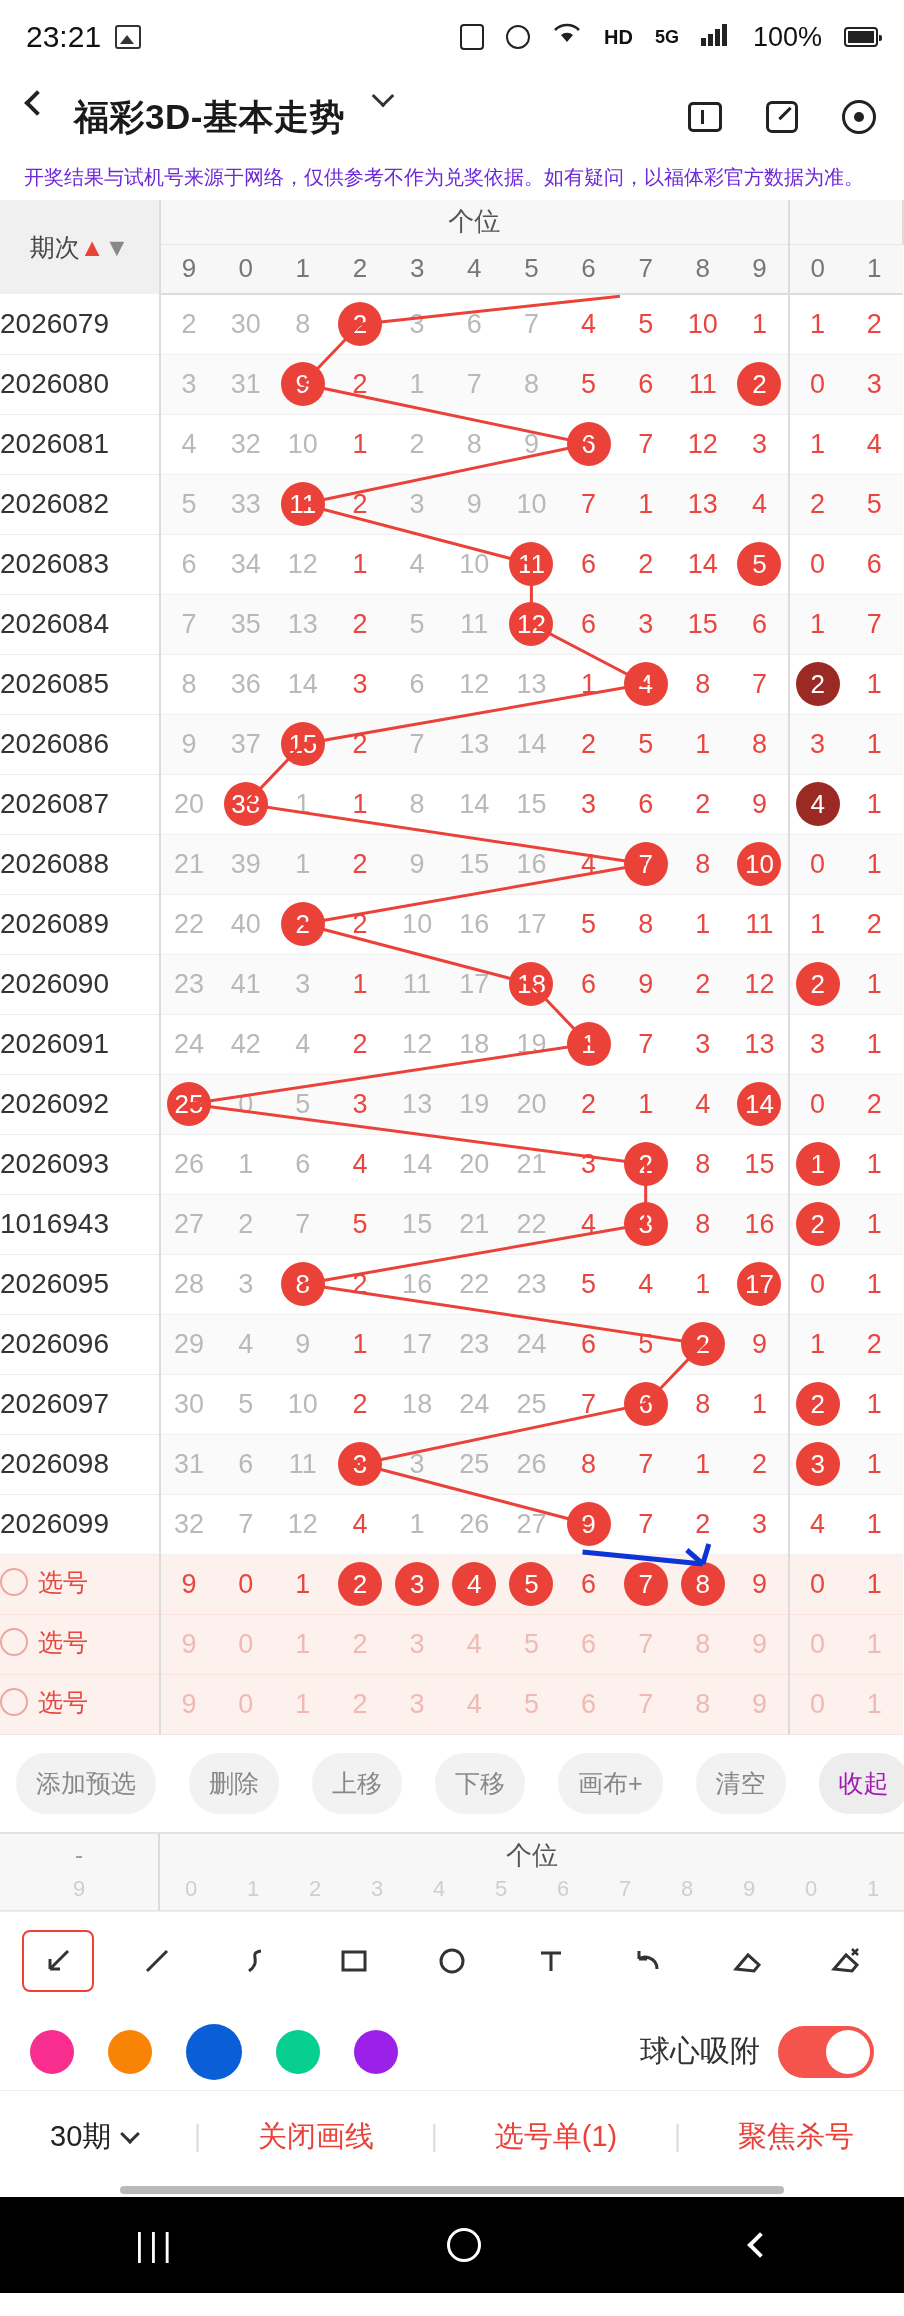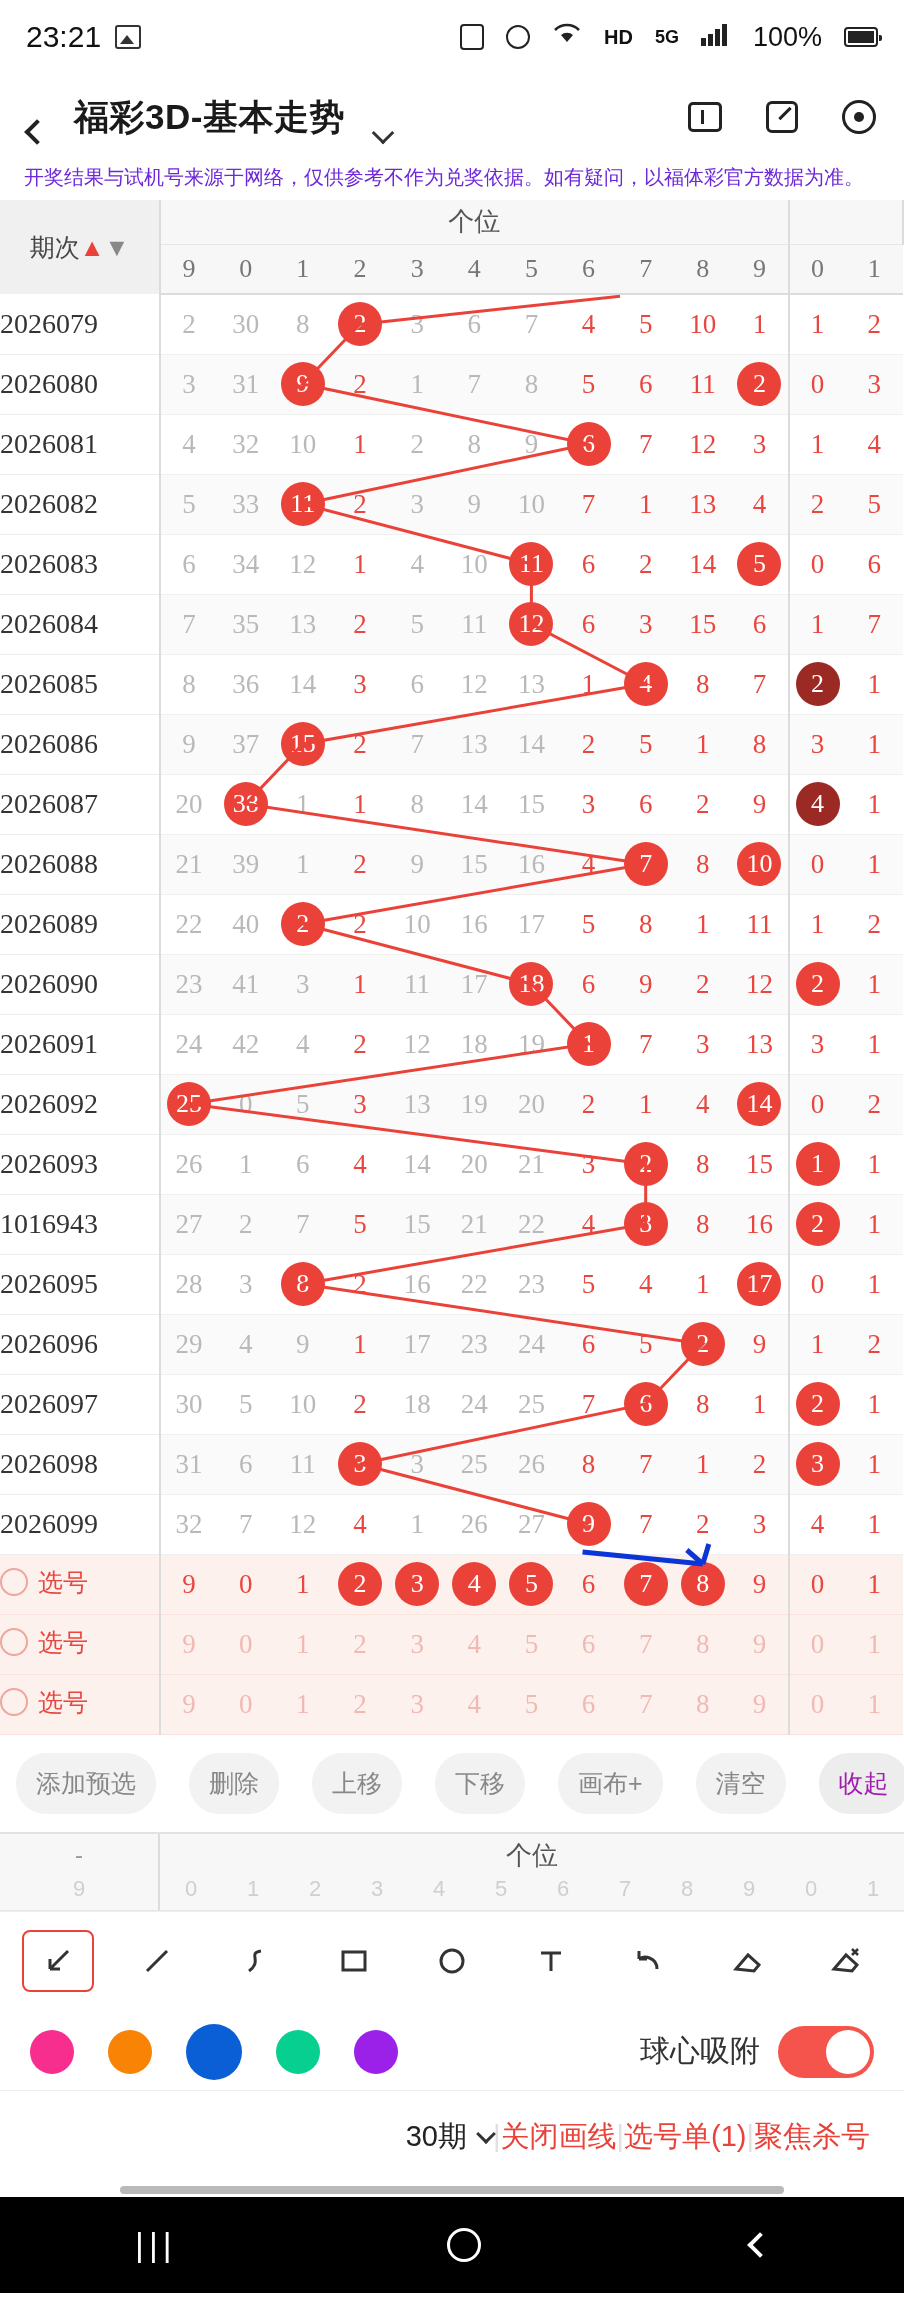--- a/index.html
+++ b/index.html
@@ -41,21 +41,21 @@
     background:#222; border-radius: 0 2px 2px 0;
   }
   .sq { width: 24px; height: 26px; border: 2px solid #222; border-radius: 4px; display:inline-block;}
   .alarm { width: 24px; height: 24px; border: 2px solid #222; border-radius: 50%; display:inline-block;}
 
   
   .appbar {
     height: 86px; display: flex; align-items: center; padding: 0 28px;
     justify-content: space-between;
   }
-  .appbar-left { display: flex; align-items: flex-end; gap: 22px; }
+  .appbar-left { display: flex; align-items: flex-start; gap: 22px; }
   .back-chev {
     width: 18px; height: 18px; border-left: 4px solid #222; border-bottom: 4px solid #222;
     transform: rotate(45deg); margin-right: 6px;
   }
   .app-title { font-size: 35px; font-weight: 700; color: #1a1a1a; letter-spacing: .5px;}
   .chev-down {
     width: 16px; height: 16px; border-right: 3px solid #333; border-bottom: 3px solid #333;
     transform: rotate(45deg); margin-left: 8px; margin-top: -6px;
   }
   .appbar-right { display: flex; align-items: center; gap: 44px; }
@@ -65,21 +65,21 @@
   .ic-share:after{content:"";position:absolute;left:8px;top:8px;width:16px;height:3px;background:#222;transform:rotate(-45deg);}
   .ic-target { width: 34px; height: 34px; border: 3px solid #222; border-radius: 50%; position: relative;}
   .ic-target:after{content:"";position:absolute;left:50%;top:50%;width:10px;height:10px;margin:-5px 0 0 -5px;background:#222;border-radius:50%;}
 
   .disclaimer {
     font-size: 20px; color: #6d28d9; padding: 4px 24px 10px; line-height: 1.3;
     white-space: nowrap; overflow: hidden;
   }
 
   
-  .table-wrap { position: relative; font-family: Liberation Serif, serif; }
+  .table-wrap { position: relative; }
   table.grid { border-collapse: collapse; width: 904px; table-layout: fixed; }
   table.grid td, table.grid th { padding: 0; }
 
   .hdr-period {
     width: 160px; background: #f0f0f0; border-right: 2px solid #dcdcdc;
     font-size: 25px; color: #444; text-align: center; vertical-align: middle;
     font-weight: normal;
   }
   .hdr-group {
     background: #f7f7f7; font-size: 26px; color: #555; font-weight: normal;
@@ -175,22 +175,22 @@
     width: 96px; height: 52px; border-radius: 26px; background: #f4544b;
     position: relative;
   }
   .toggle:after {
     content: ""; position: absolute; right: 4px; top: 4px;
     width: 44px; height: 44px; border-radius: 50%; background: #fff;
   }
 
   
   .bottombar {
-    display: flex; align-items: center; justify-content: flex-end;
-    padding: 26px 34px; font-size: 29px; border-top: 1px solid #eee;
+    display: flex; align-items: center; justify-content: space-between;
+    padding: 26px 50px; font-size: 29px; border-top: 1px solid #eee;
   }
   .bb-item { color: #ea4238; white-space: nowrap; }
   .bb-item.neutral { color: #222; display: flex; align-items: center; gap: 12px;}
   .bb-sep { color: #e0e0e0; }
   .chev-sm {
     width: 14px; height: 14px; border-right: 3px solid #333; border-bottom: 3px solid #333;
     transform: rotate(45deg); margin-top: -6px;
   }
 
   

